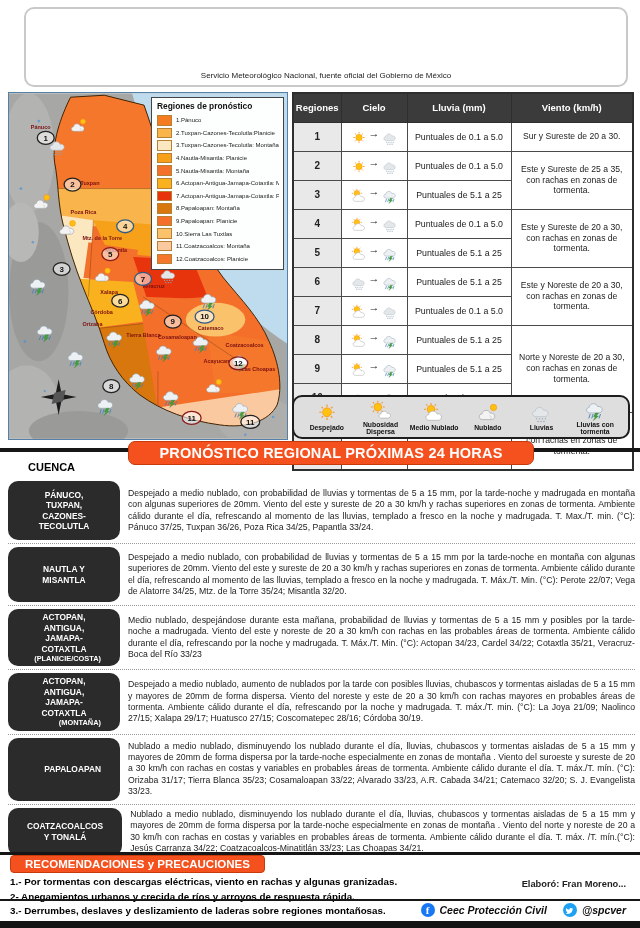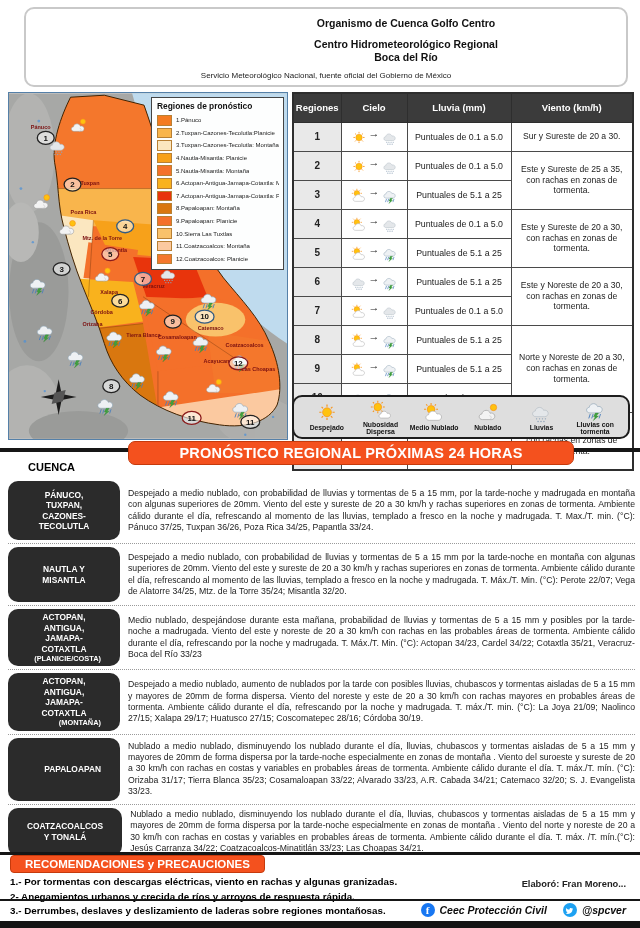--- a/index.html
+++ b/index.html
@@ -46,21 +46,21 @@
 
   
   .icon-strip{position:absolute;left:292px;top:395px;width:338px;height:44px;box-sizing:border-box;
     border:2px solid #1d1d1d;border-radius:10px;background:#dedede;display:flex;
     align-items:center;justify-content:space-around;padding:1px 6px;}
   .il-item{display:flex;flex-direction:column;align-items:center;width:52px;}
   .il-label{font-size:6.8px;font-weight:bold;text-align:center;line-height:1.05;color:#111;}
 
   
   .banner-line{position:absolute;left:0;top:448px;width:100%;height:4px;background:#161616;}
-  .banner{position:absolute;left:128px;top:441px;width:446px;box-sizing:border-box;
+  .banner{position:absolute;left:128px;top:441px;width:406px;box-sizing:border-box;
     border-radius:7px;color:#fff;font-size:14.5px;font-weight:bold;text-align:center;
     padding:3px 4px;letter-spacing:.2px;border:1px solid #c63a0c;}
   .cuenca{position:absolute;left:28px;top:461px;font-size:11px;font-weight:bold;color:#000;}
 
   
   .forecasts{position:absolute;left:8px;top:478px;width:627px;display:flex;flex-direction:column;}
   .fb{display:flex;gap:8px;align-items:center;box-sizing:border-box;padding:3px 0;}
   .fb.sep{border-bottom:1.5px dotted #9a9a9a;}
   .fb-label{flex:0 0 112px;align-self:stretch;background:#2b2b2b;border-radius:10px;color:#fff;
     font-size:8.4px;font-weight:bold;display:flex;flex-direction:column;align-items:flex-end;
@@ -153,25 +153,20 @@
         <line x1="23.5" y1="20.5" x2="21.5" y2="26.5"></line>
       </g>
       <polygon points="16.5,19 21,19 18,23.2 21,23.2 13.5,29.5 16.2,24.2 13.8,24.2" fill="#3fa13f" stroke="#2e7d32" stroke-width="0.3"></polygon>
     </symbol>
   </defs>
 </svg>
 
 <div class="page">
 
   <div class="header-box">
-    <div class="header-titles">
-      <div class="ht first">Organismo de Cuenca Golfo Centro</div>
-      <div class="ht">Centro Hidrometeorológico Regional</div>
-      <div class="ht">Boca del Río</div>
-    </div>
     <div class="header-sub">Servicio Meteorológico Nacional, fuente oficial del Gobierno de México</div>
   </div>
 
   <div class="map">
     <svg class="map-svg" viewBox="0 0 280 348" width="278" height="346">
       <defs>
         <clipPath id="stateClip">
           <path d="M62,4 L96,2 L136,12 C146,40 156,76 172,110 C184,136 198,162 216,186 C234,208 252,226 262,250 C272,272 276,296 270,314 C262,330 240,338 212,334 C182,330 154,320 132,304 C114,290 102,272 96,252 C90,232 82,214 74,194 C66,174 60,154 55,134 C49,112 50,90 46,70 C43,50 52,24 62,4 Z"></path>
         </clipPath>
       </defs>

